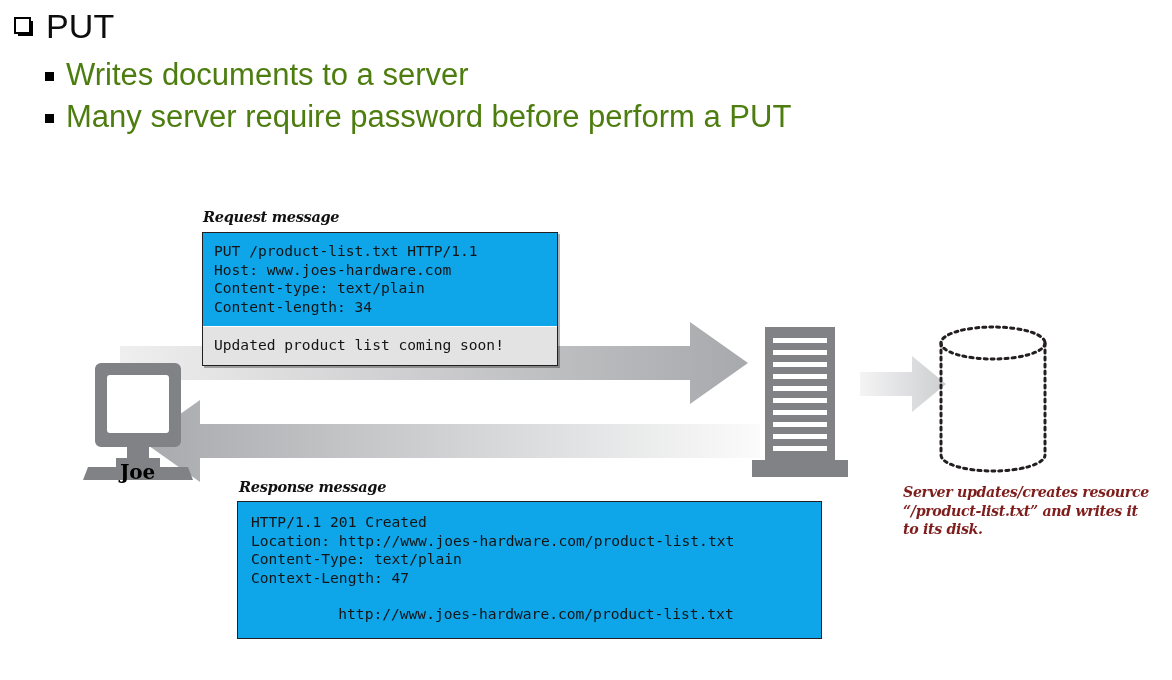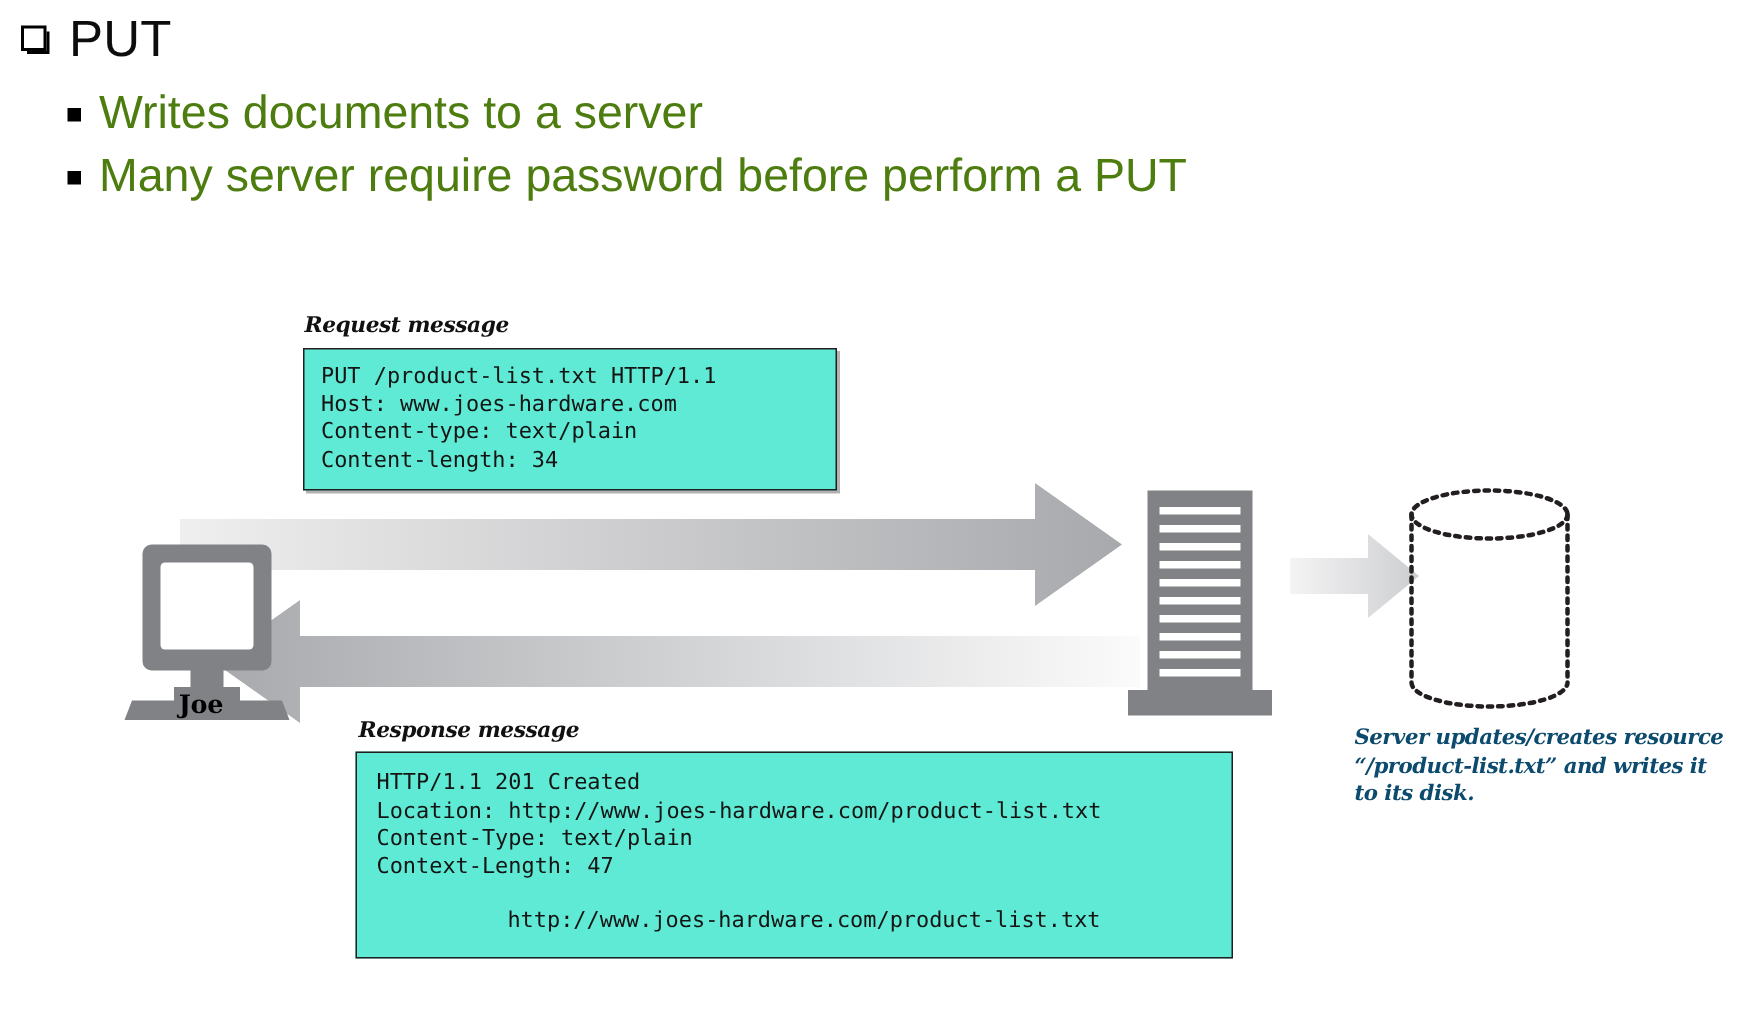--- a/index.html
+++ b/index.html
@@ -93,21 +93,21 @@
   #diagram svg.layer {
     position: absolute;
     left: 0; top: 0;
     width: 1172px;
     height: 492px;
   }
 
   
   .msg-box {
     position: absolute;
-    background: #5eead4;
+    background: #0ea5e9;
     border: 1.6px solid #231f20;
     box-sizing: border-box;
     z-index: 5;
   }
   .msg-box .hdrs,
   .msg-box .body {
     font-family: "DejaVu Sans Mono", "Liberation Mono", monospace;
     font-size: 14.6px;
     line-height: 18.6px;
     white-space: pre;
@@ -147,27 +147,27 @@
   }
   #request-caption { left: 203px; top: 20px; }
   #response-caption { left: 239px; top: 290px; }
 
   .node-label {
     position: absolute;
     z-index: 6;
     color: #000000;
   }
   #joe-label {
-    left: 101px;
+    left: 120px;
     top: 272px;
     width: 66px;
-    text-align: center;
+    text-align: left;
     font-family: "DejaVu Serif", serif;
     font-weight: 700;
-    font-size: 17px;
+    font-size: 20px;
     letter-spacing: -0.2px;
   }
   #server-label {
     left: 697px;
     top: 295px;
     font-family: "DejaVu Serif", serif;
     font-style: italic;
     font-weight: 700;
     font-size: 15.5px;
     letter-spacing: -0.45px;
@@ -177,21 +177,21 @@
     left: 903px;
     top: 295px;
     width: 250px;
     z-index: 6;
     font-family: "DejaVu Serif", serif;
     font-style: italic;
     font-weight: 700;
     font-size: 14.2px;
     line-height: 18.5px;
     letter-spacing: -0.35px;
-    color: #0c4a6e;
+    color: #7f1d1d;
   }
 </style>
 </head>
 <body>
 
 <div id="slide-bullets">
 
   <div class="bullet-l1">
     <span class="sq-bullet"></span>
     <span class="b-text">PUT</span>
@@ -290,20 +290,21 @@
       <path d="M 941 267 A 52 16 0 0 0 1045 267"></path>
     </g>
   </svg>
 
   <div class="msg-caption" id="request-caption">Request message</div>
   <div class="msg-box" id="request-box">
     <div class="hdrs">PUT /product-list.txt HTTP/1.1
 Host: www.joes-hardware.com
 Content-type: text/plain
 Content-length: 34</div>
+    <div class="body">Updated product list coming soon!</div>
   </div>
 
   <div class="msg-caption" id="response-caption">Response message</div>
   <div class="msg-box" id="response-box">
     <div class="hdrs">HTTP/1.1 201 Created
 Location: http://www.joes-hardware.com/product-list.txt
 Content-Type: text/plain
 Context-Length: 47</div>
     <div class="body">http://www.joes-hardware.com/product-list.txt</div>
   </div>

